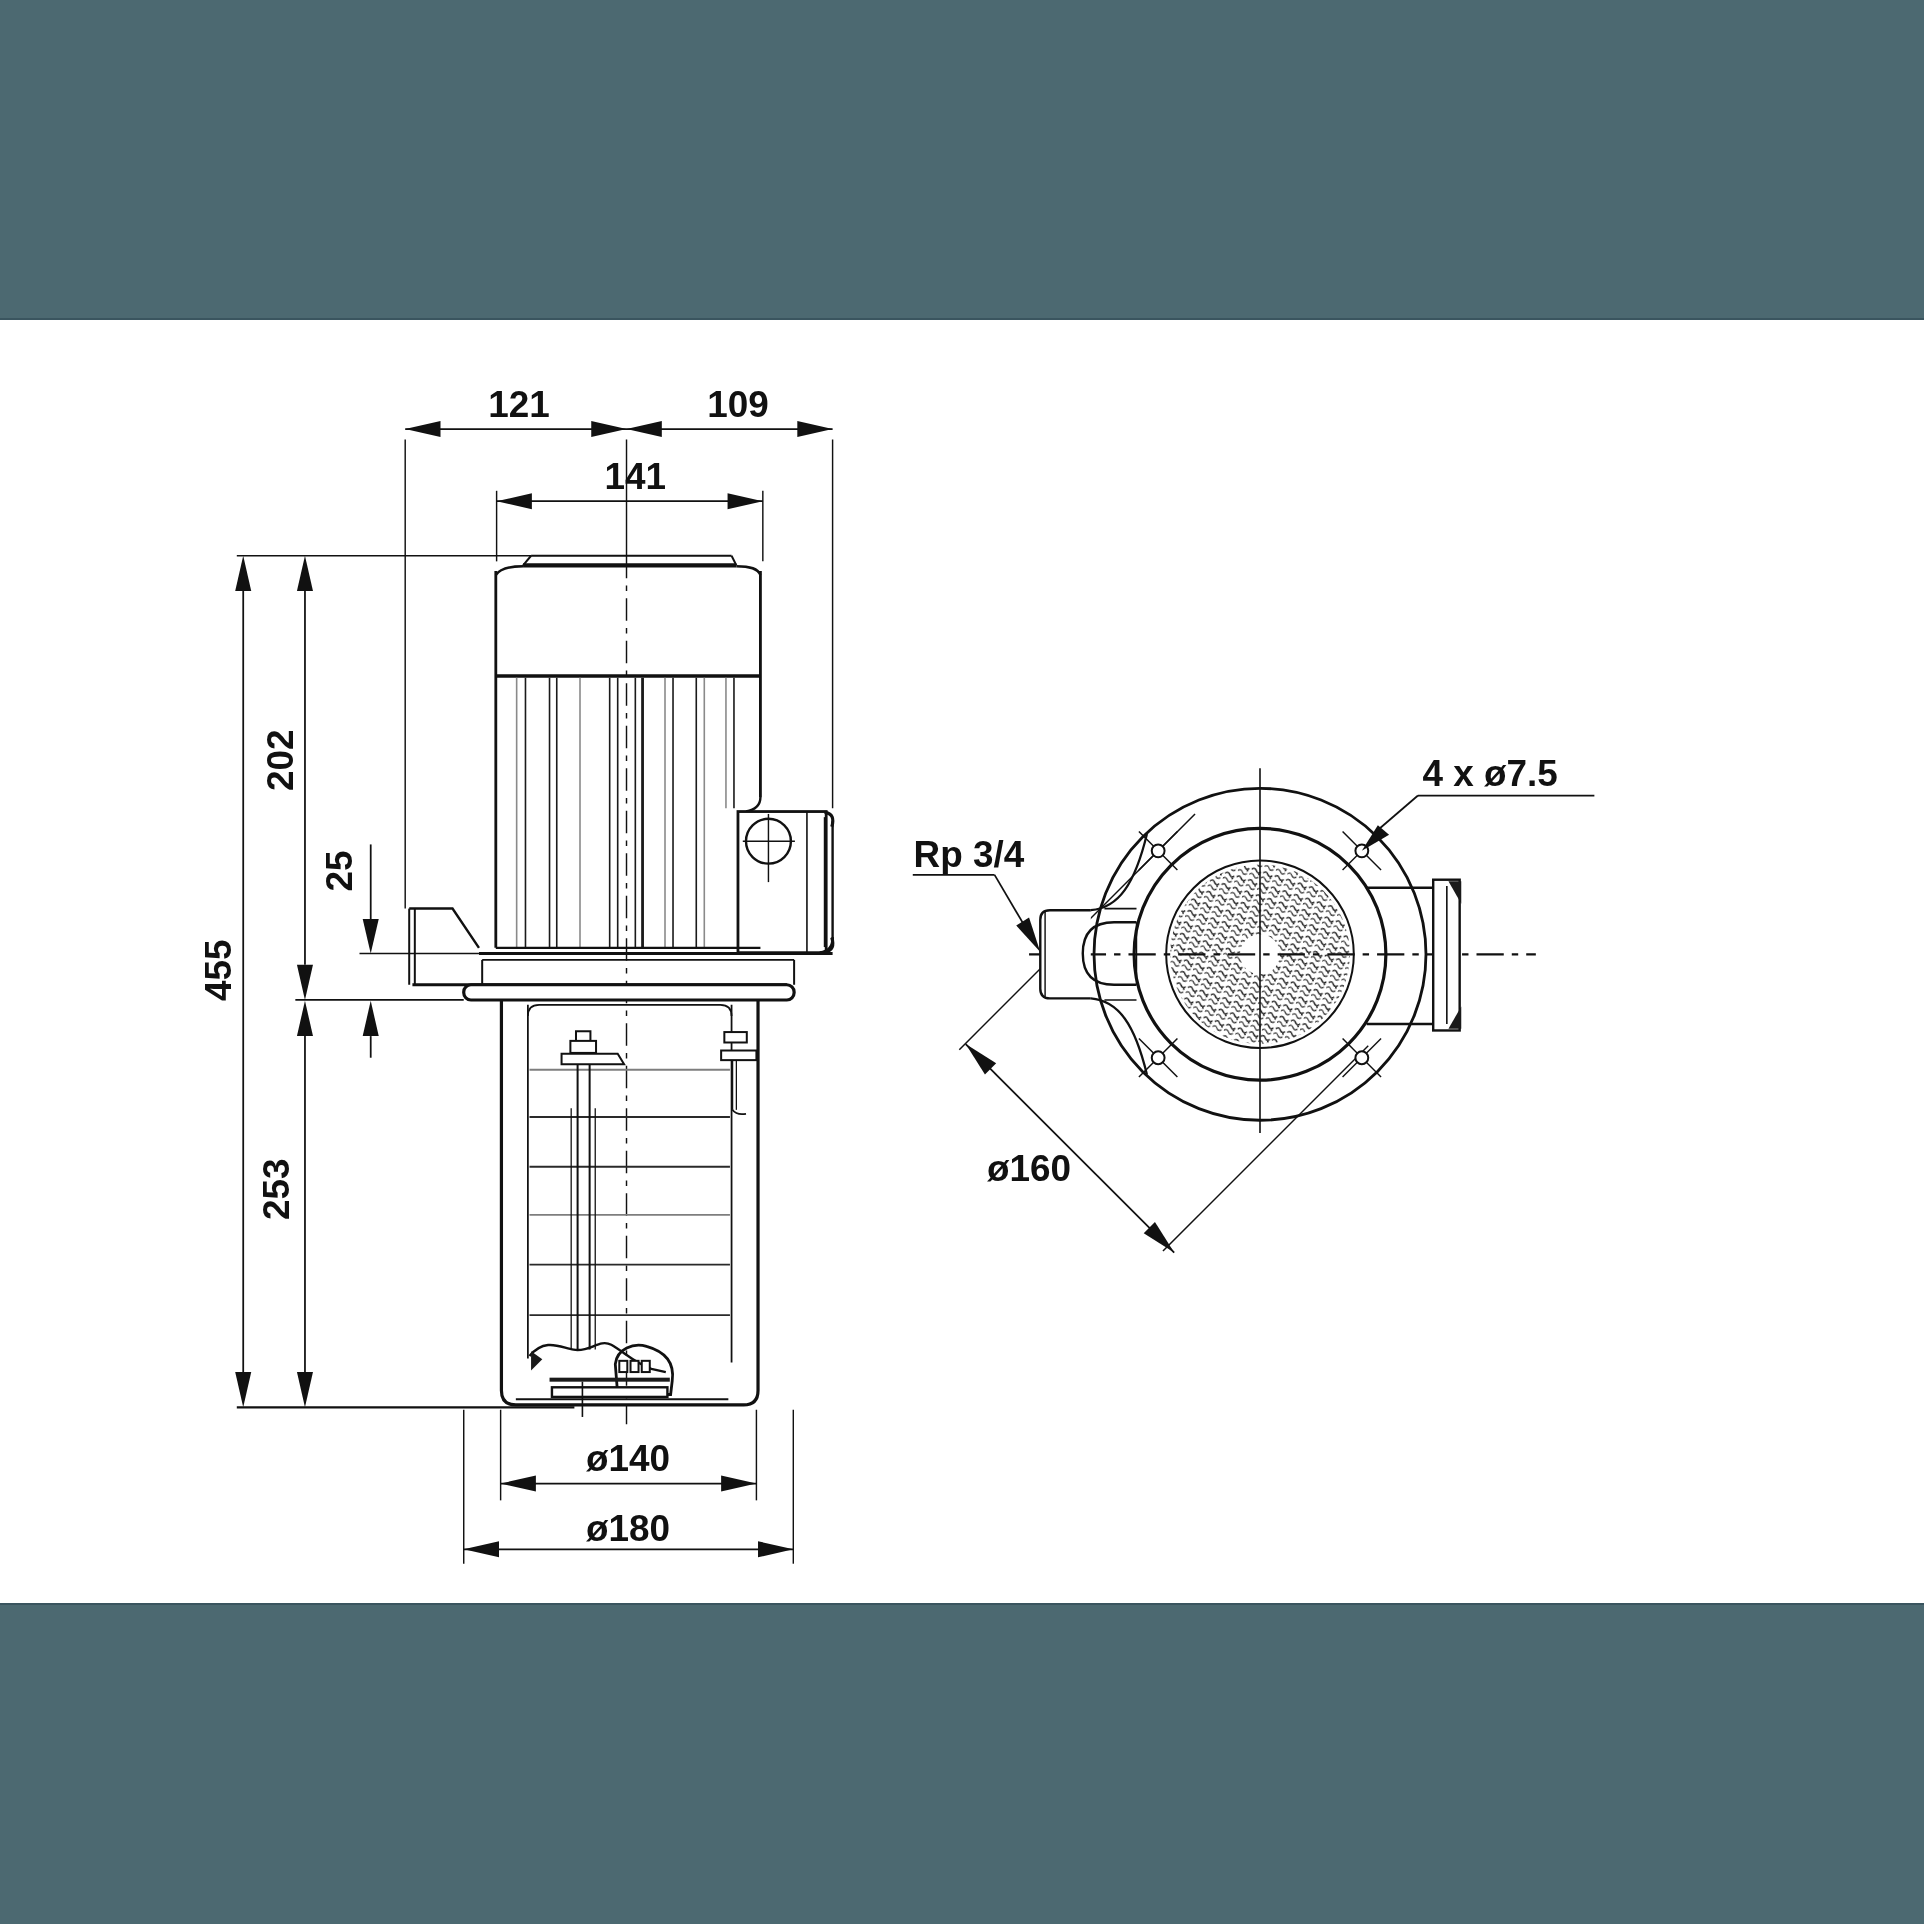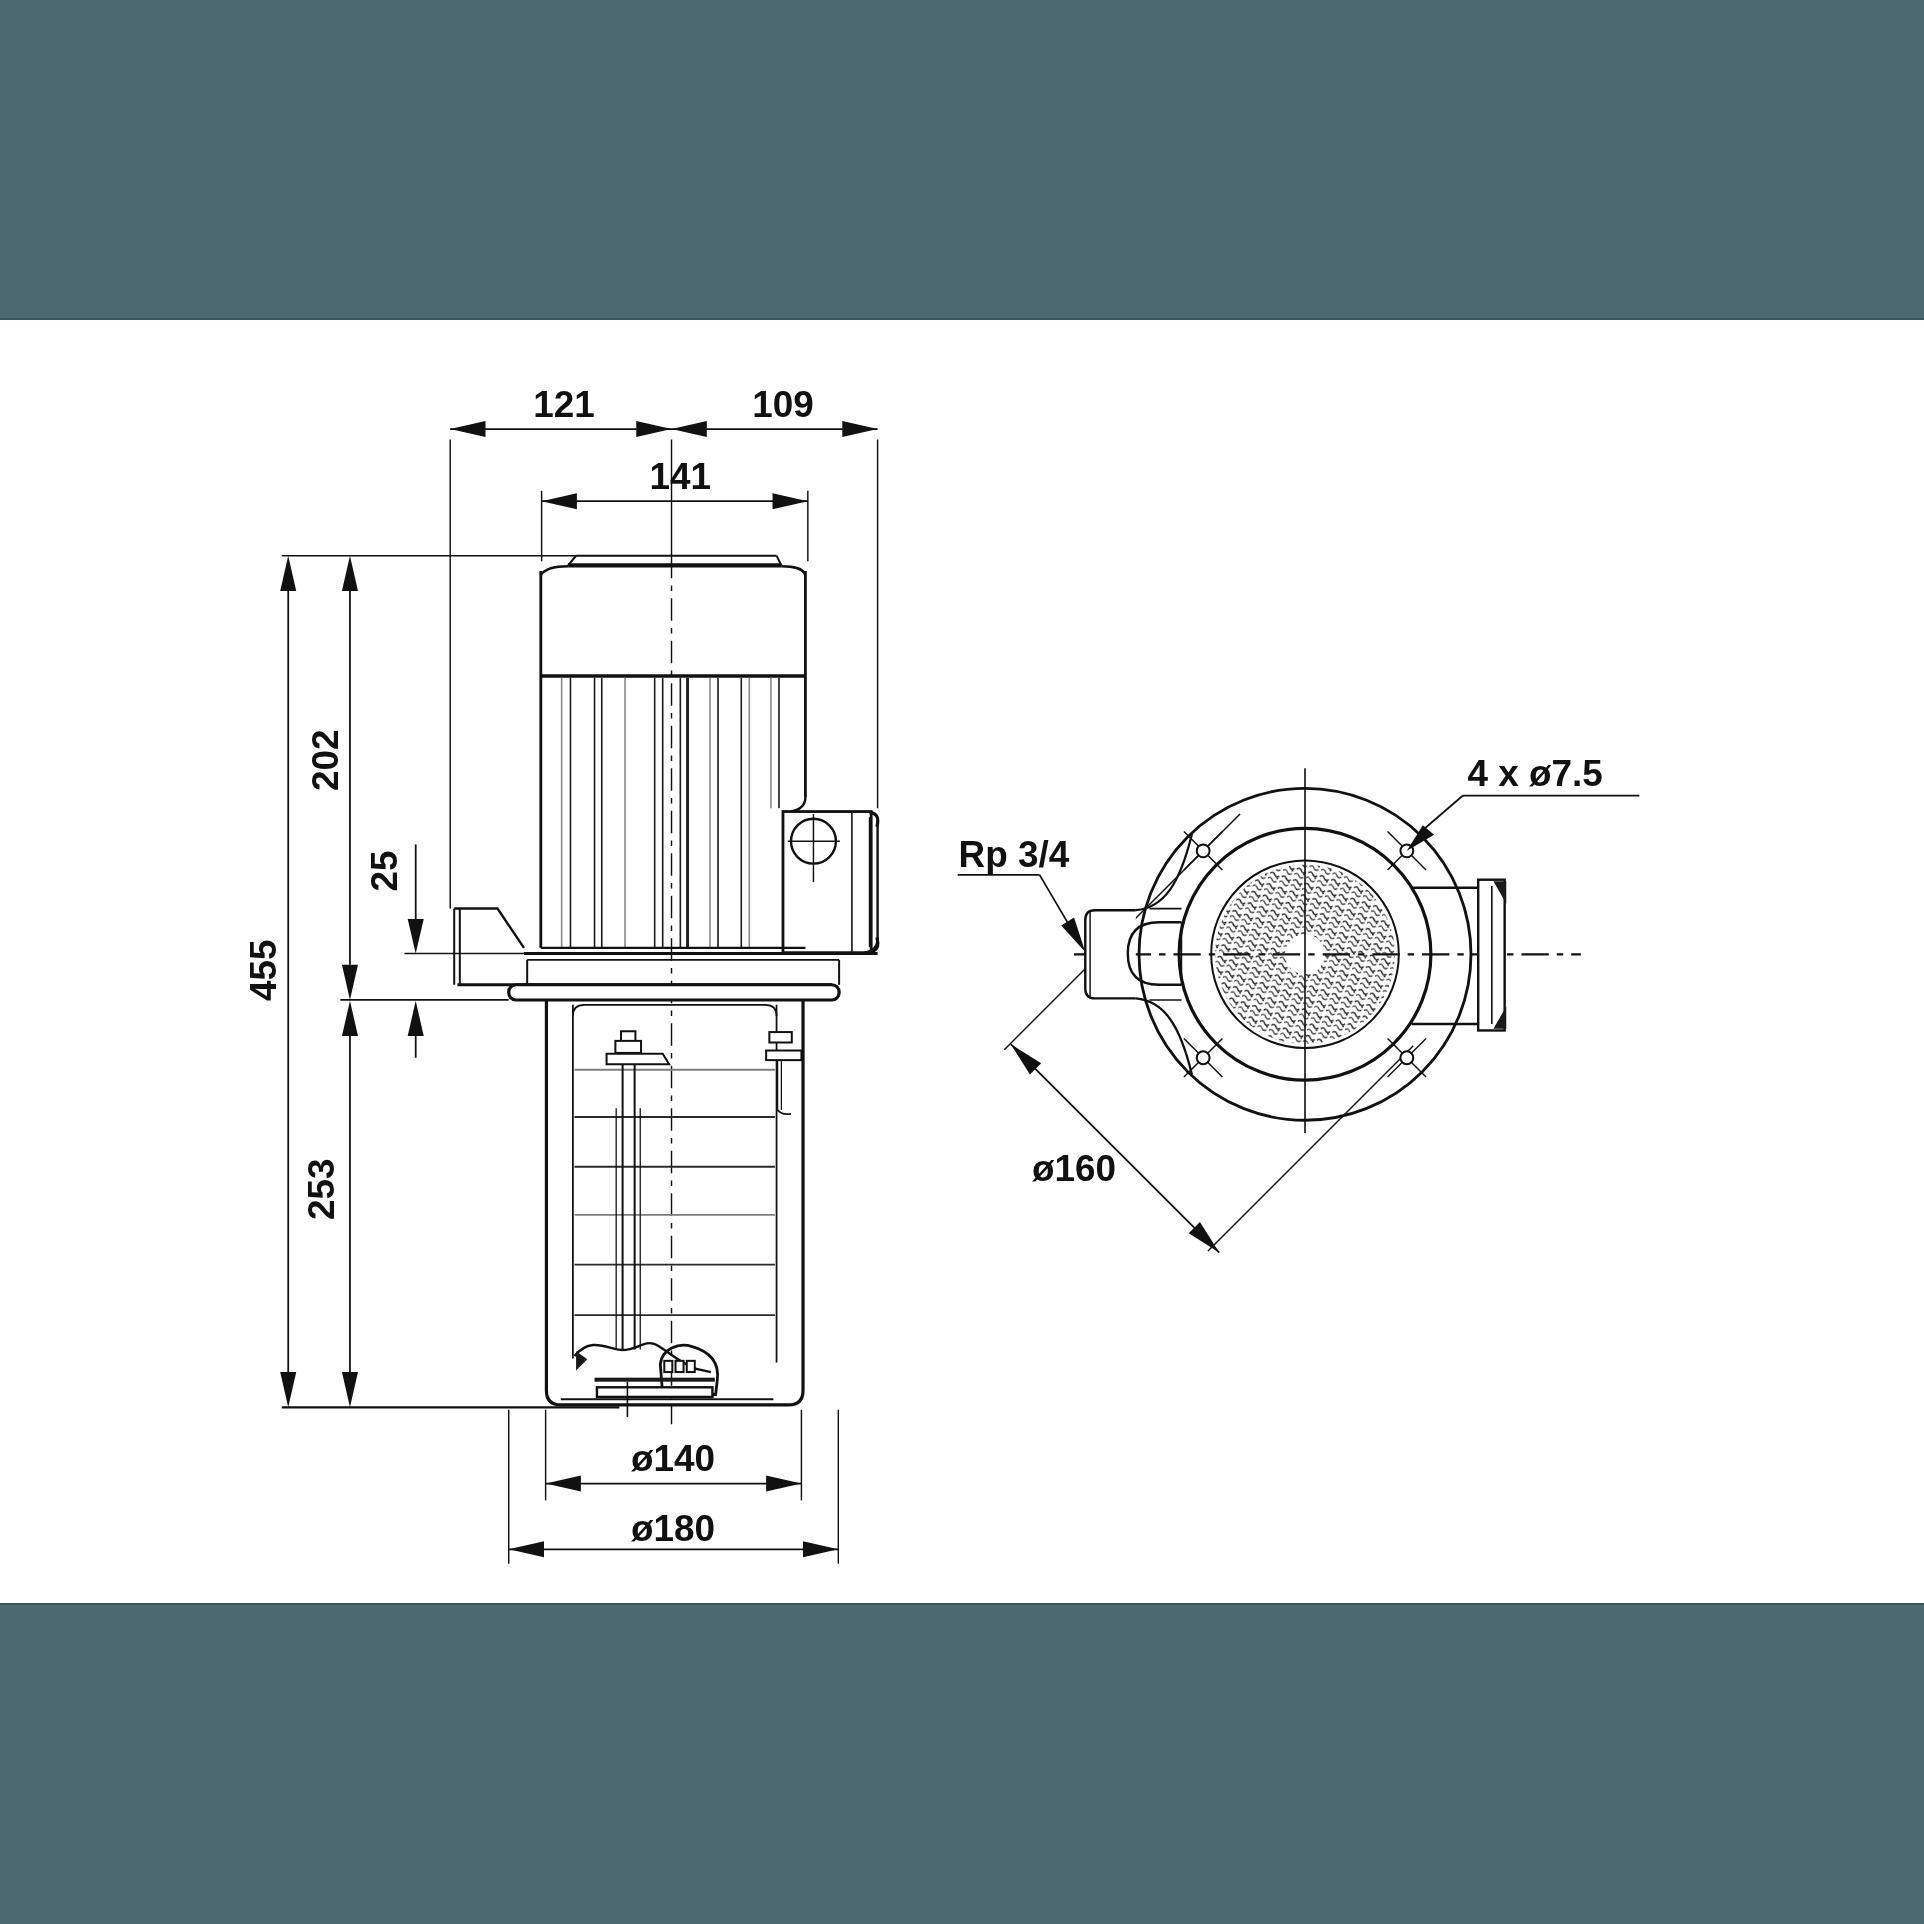--- a/index.html
+++ b/index.html
@@ -1,21 +1,21 @@
 <!DOCTYPE html>
 <html style="font-size:13px"><head>
 <meta charset="utf-8">
 <style>
   html,body{margin:0;padding:0;background:#ffffff;}
   .stage{position:relative;width:1925px;height:1925px;overflow:hidden;background:#ffffff;
          font-family:"Liberation Sans", sans-serif;}
   .band{position:absolute;left:0;width:1925px;background:#4c6971;}
   .band.top{top:0;height:320px;border-bottom:2.4px solid #3a555f;box-sizing:border-box;}
   .band.bottom{top:1603px;height:322px;border-top:2.4px solid #3a555f;box-sizing:border-box;}
-  .sheet{position:absolute;left:0;top:320px;width:1526px;height:1283px;background:#ffffff;margin-left:45px;}
+  .sheet{position:absolute;left:0;top:320px;width:1526px;height:1283px;background:#ffffff;}
   svg text{font-family:"Liberation Sans", sans-serif;font-weight:700;fill:#111111;}
   .dimtxt{font-size:46px;}
   .ln{stroke:#111111;fill:none;}
 </style>
 </head>
 <body>
 
 <div class="stage">
   <div class="band top"></div>
   <div class="band bottom"></div>

